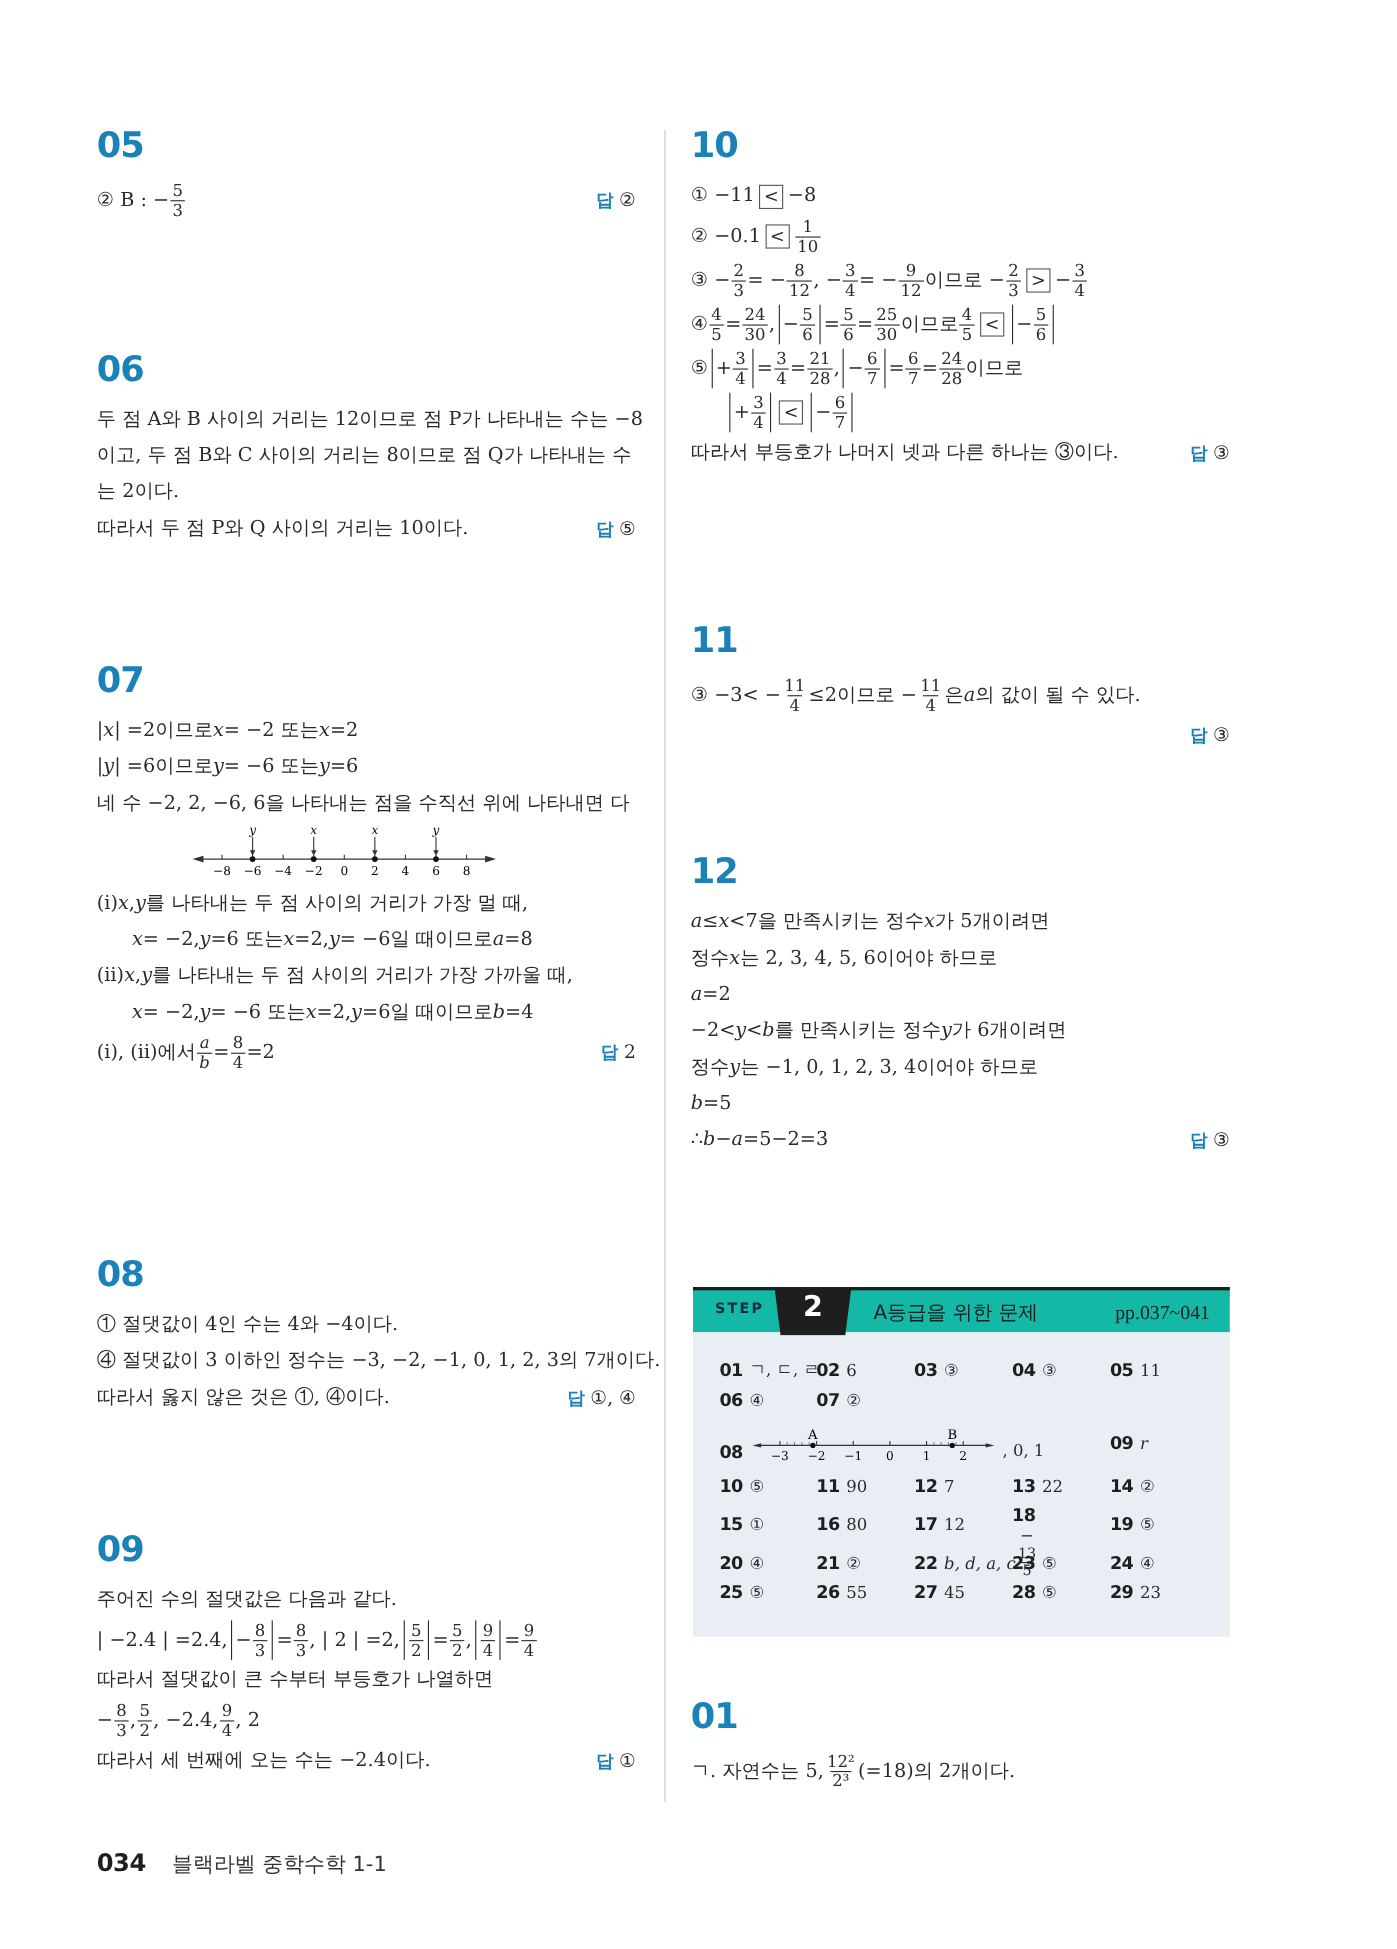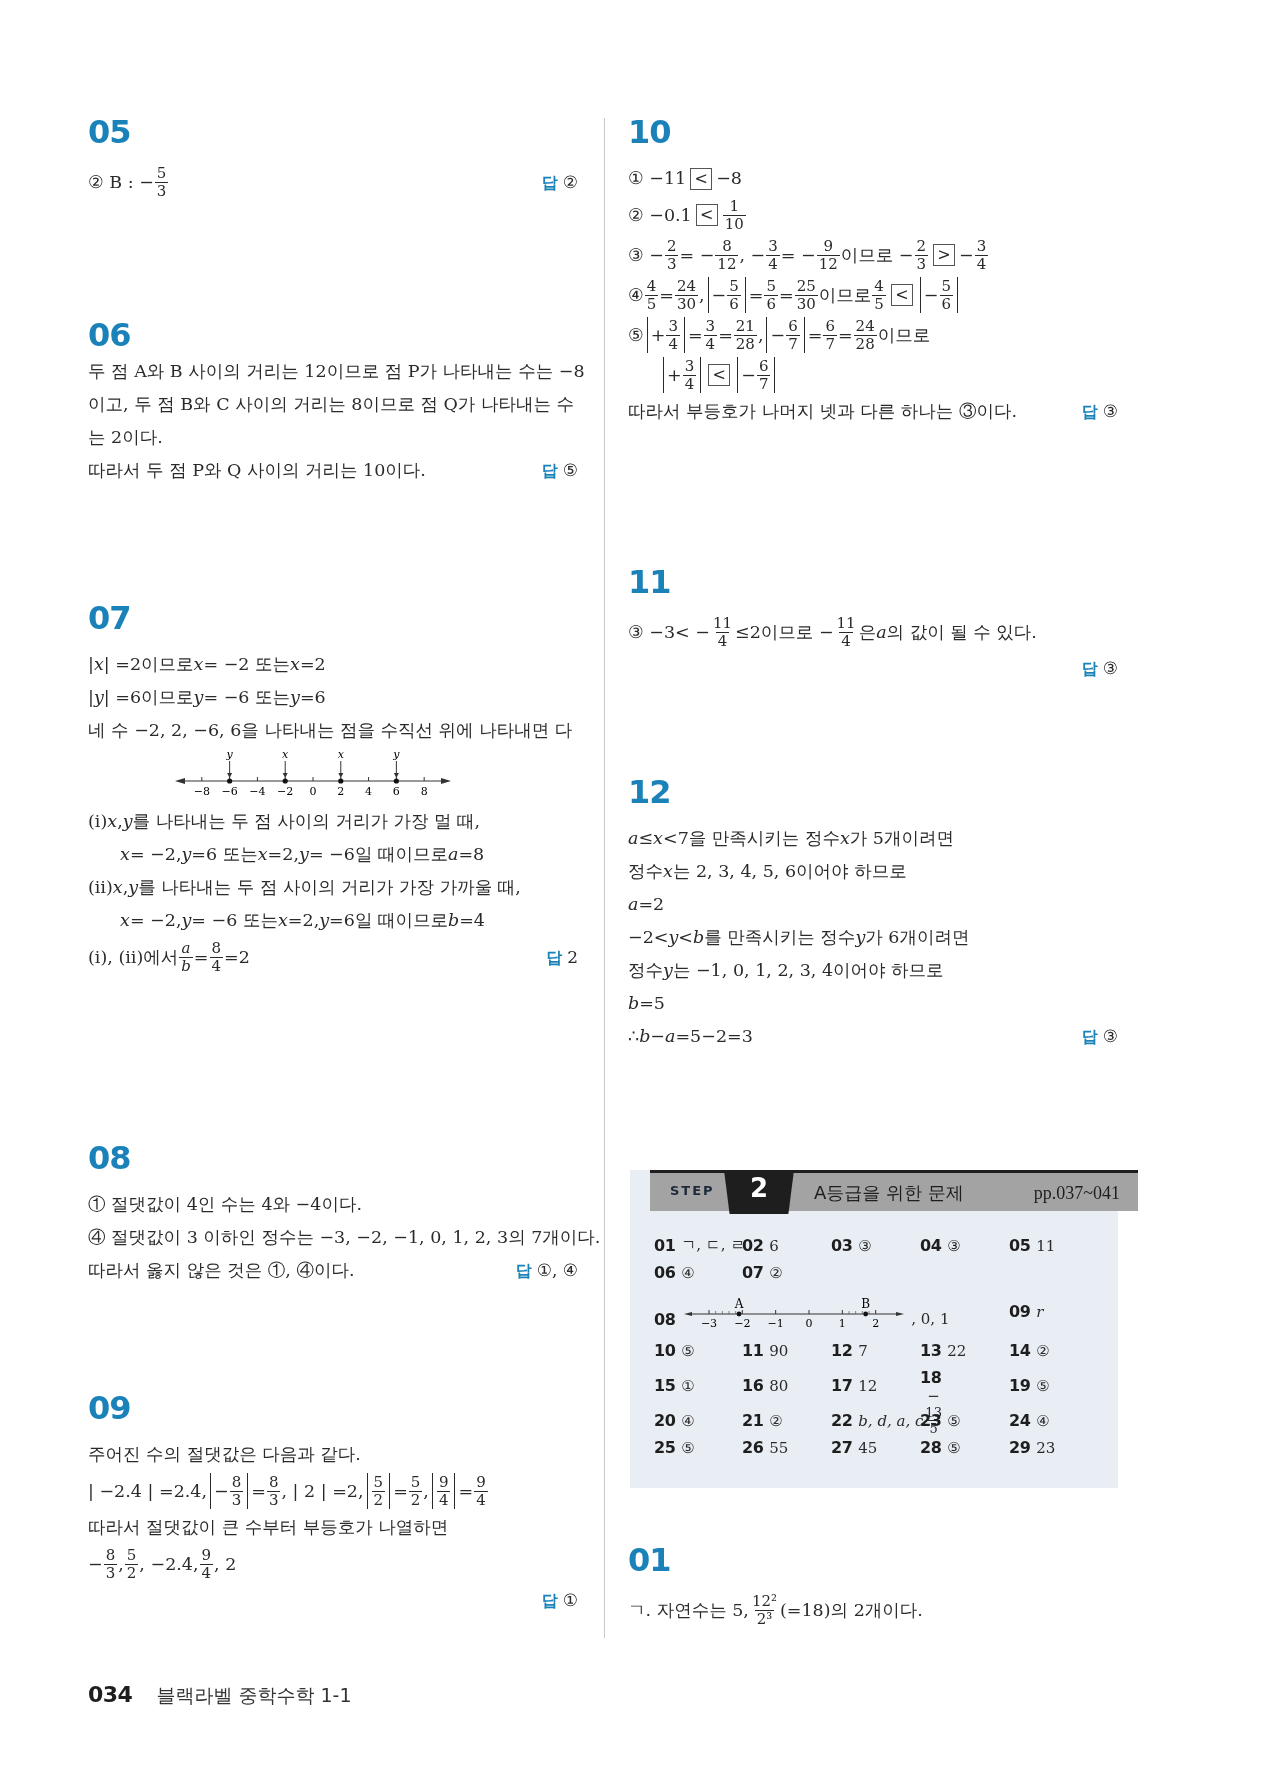--- a/index.html
+++ b/index.html
@@ -26,21 +26,21 @@
   .frac .den{border-top:1px solid #2a2a2a;padding:0 2px;}
   .abs{display:inline-flex;align-items:center;border-left:1.3px solid #2a2a2a;border-right:1.3px solid #2a2a2a;
        padding:0 3px;margin:0 3px;height:36px;}
   .box{display:inline-flex;align-items:center;justify-content:center;border:1px solid #555;
        width:20px;height:20px;margin:0 4px;font-size:16px;line-height:18px;}
   .it{font-style:italic;}
   
   .numline{position:relative;display:block;}
   
   .stepbox{position:absolute;left:630px;top:1170px;width:488px;height:318px;background:#e9eef4;}
-  .stepbar{position:absolute;left:0;top:0;width:100%;height:38px;background:#a3a3a3;border-top:3px solid #1e1e1e;margin-left:20px;}
+  .stepbar{position:absolute;left:0;top:0;width:100%;height:38px;background:#14b8a6;border-top:3px solid #1e1e1e;}
   .step-label{position:absolute;left:20px;top:10px;font-family:"DejaVu Sans","Liberation Sans",sans-serif;
               font-size:13px;font-weight:bold;letter-spacing:2px;color:#1e2a3a;}
   .step-tab{position:absolute;left:74px;top:-3px;width:70px;height:44px;background:#1e1e1e;
             clip-path:polygon(0 0,100% 0,92% 100%,8% 100%);border-radius:0 0 6px 6px;}
   .step-num{position:absolute;left:0;width:100%;top:3px;text-align:center;color:#fff;
             font-family:"DejaVu Sans","Liberation Sans",sans-serif;font-weight:bold;font-size:26px;}
   .step-title{position:absolute;left:164px;top:8px;font-family:"DejaVu Sans","Liberation Sans",sans-serif;
               font-size:18px;color:#1e1e1e;}
   .step-pages{position:absolute;right:18px;top:10px;font-family:Liberation Serif, serif;
               font-size:18px;color:#1e1e1e;}
@@ -68,21 +68,21 @@
             <span class="frac">
               <span class="num">5</span>
               <span class="den">3</span>
             </span>
             <span class="ans"><span class="dap">답</span><span>②</span></span>
           </div>
         </div>
       </div>
       <div class="prob" style="top: 315px;">
         <div class="prob-num">06</div>
-        <div style="">
+        <div style="margin-top: 10px;">
           <div class="line">
             <span>두 점 A와 B 사이의 거리는 12이므로 점 P가 나타내는 수는 −8</span>
           </div>
           <div class="line">
             <span>이고, 두 점 B와 C 사이의 거리는 8이므로 점 Q가 나타내는 수</span>
           </div>
           <div class="line">
             <span>는 2이다.</span>
           </div>
           <div class="line">
@@ -283,20 +283,21 @@
               <span class="den">2</span>
             </span>
             <span>, −2.4, </span>
             <span class="frac">
               <span class="num">9</span>
               <span class="den">4</span>
             </span>
             <span>, 2</span>
           </div>
           <div class="line">
+            <span>따라서 세 번째에 오는 수는 −2.4이다.</span>
             <span class="ans"><span class="dap">답</span><span>①</span></span>
           </div>
         </div>
       </div>
     </div>
   <div class="col col-right" id="rightCol">
       <div class="prob" style="top: 112px;">
         <div class="prob-num">10</div>
         <div style="margin-top: 10px;">
           <div class="line">

